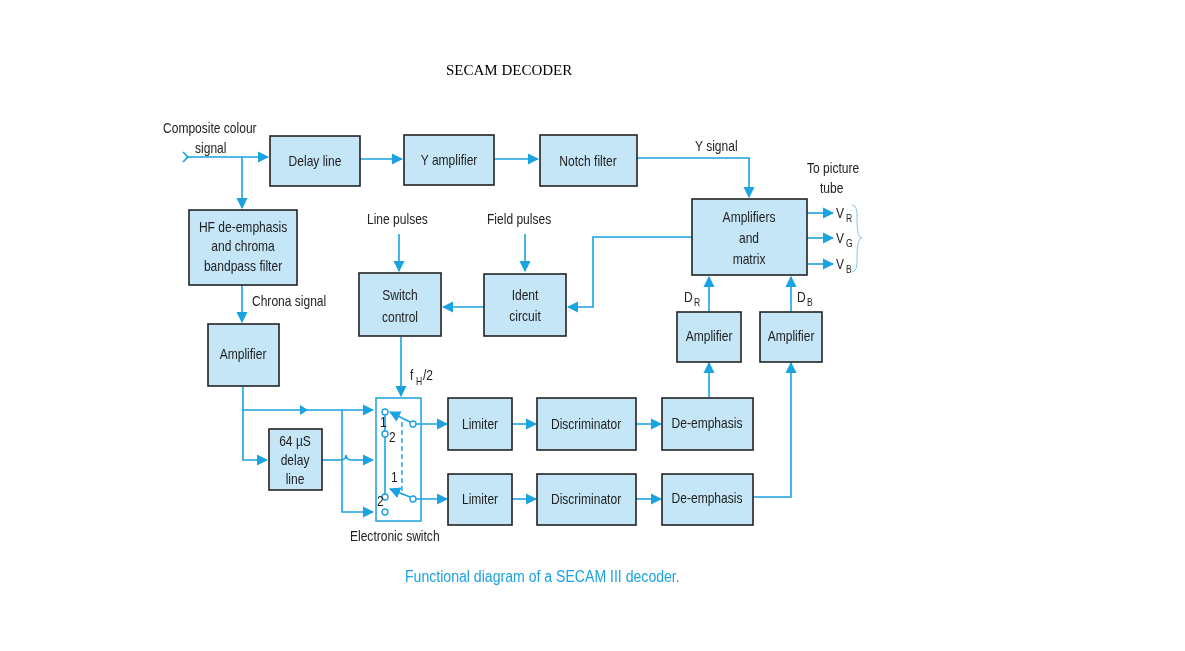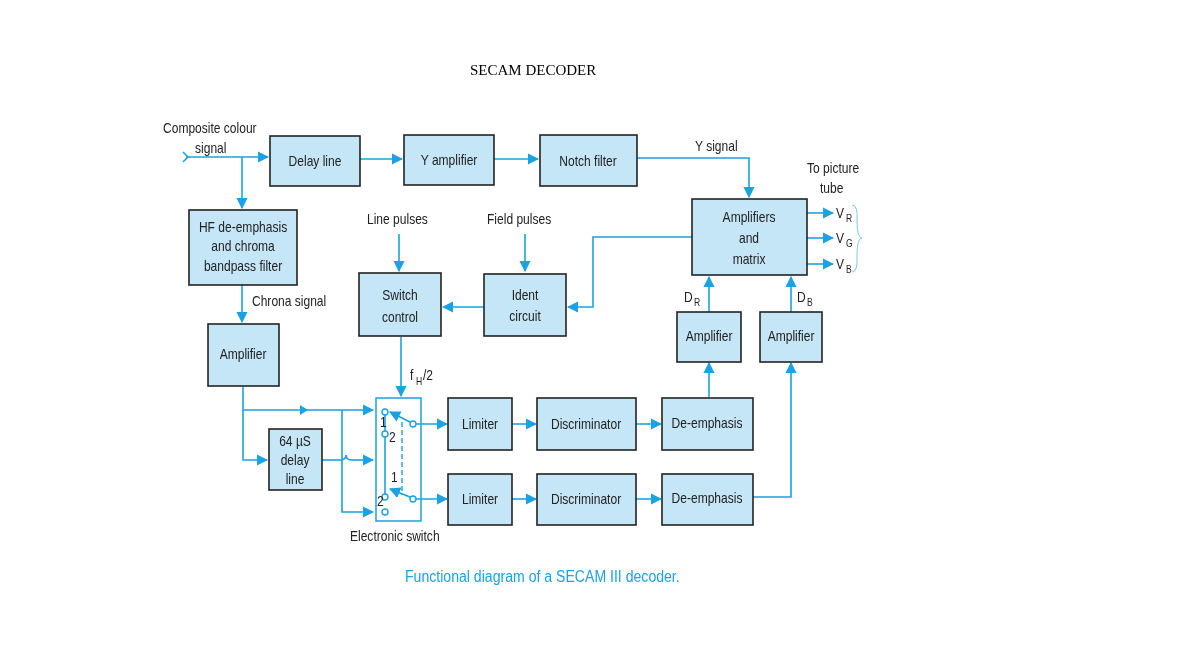--- a/index.html
+++ b/index.html
@@ -1,18 +1,18 @@
 <!DOCTYPE html>
 <html><head>
   <meta charset="utf-8">
   <style>
     html, body { margin: 0; padding: 0; background: #ffffff; }
     body { width: 1185px; height: 651px; position: relative; overflow: hidden; }
     #page-title {
-      position: absolute; left: 470px; top: 62px;
+      position: absolute; left: 446px; top: 62px;
       font-family: "Liberation Serif", serif; font-size: 15px; color: #000;
       white-space: nowrap;
     }
     svg { position: absolute; left: 0; top: 0; }
     .blk { fill: #c5e6f7; stroke: #222; stroke-width: 1.6; }
     .sw { fill: none; stroke: #1aa3e0; stroke-width: 1.5; }
     .ln { fill: none; stroke: #1aa3e0; stroke-width: 1.6; }
     .dash { fill: none; stroke: #1aa3e0; stroke-width: 1.4; stroke-dasharray: 5 3; }
     .node { fill: #fff; stroke: #1aa3e0; stroke-width: 1.4; }
     .t { font-family: "Liberation Sans", sans-serif; font-size: 14px; fill: #222; text-anchor: middle; transform-box: fill-box; transform-origin: center; }

